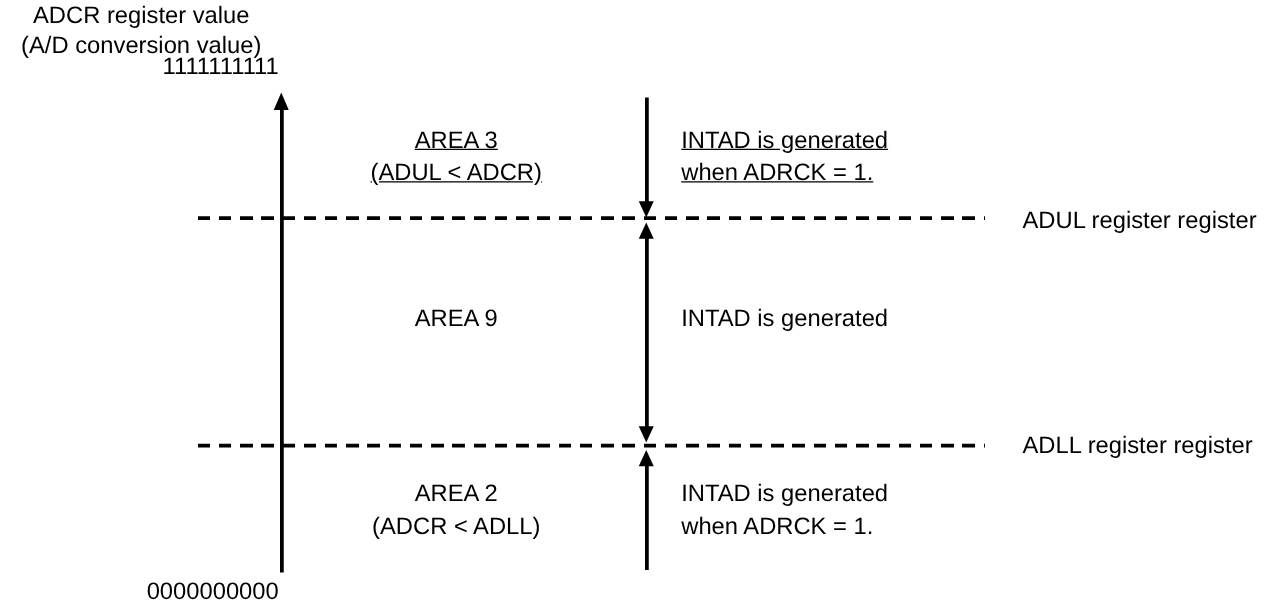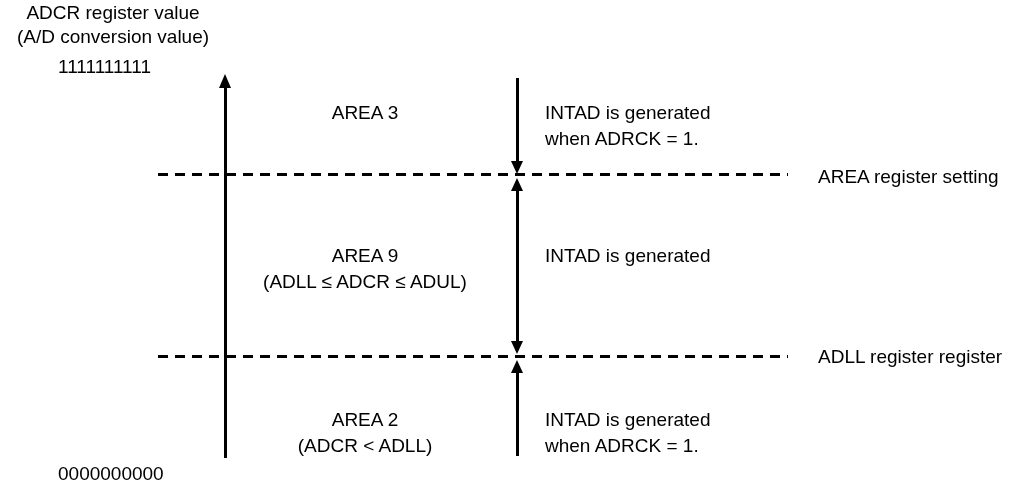--- a/index.html
+++ b/index.html
@@ -20,22 +20,22 @@
   .abs { position: absolute; }
 
   
   .axis-title {
     left: 0; top: 1px; width: 226px;
     text-align: center;
     line-height: 24px;
   }
 
   
-  .axis-max { left: 58px; top: 56px;  width: 165px; }
-  .axis-min { left: 58px; top: 463px; width: 165px; text-align: left; }
+  .axis-max { left: 58px; top: 43px;  width: 165px; text-align: right; }
+  .axis-min { left: 58px; top: 463px; width: 165px; text-align: right; }
 
   
   .axis-line {
     left: 224px; top: 86px;
     width: 3px; height: 372px;
     background: #000;
   }
   .axis-arrowhead {
     left: 219px; top: 74px;
     width: 0; height: 0;
@@ -60,23 +60,23 @@
   
   .area-block {
     left: 215px; width: 300px;
     text-align: center;
     line-height: 26px;
   }
   .intad-block {
     left: 545px; width: 222px;
     line-height: 26px;
   }
-  .row-top    { top: 100px; }
+  .row-top    { top: 100px; text-decoration: underline; }
   .row-middle { top: 243px; }
-  .row-bottom { top: 383px; margin-top: 24px; }
+  .row-bottom { top: 383px; }
 
   
   .varrow-line {
     left: 516px; width: 3px;
     background: #000;
   }
   .head {
     width: 0; height: 0;
     left: 511px;
     border-left: 6.5px solid transparent;
@@ -107,34 +107,34 @@
 
   <div class="abs axis-max">1111111111</div>
   <div class="abs axis-min">0000000000</div>
 
   <div class="abs axis-arrowhead"></div>
   <div class="abs axis-line"></div>
 
   <div class="abs dashed-line dashed-upper"></div>
   <div class="abs dashed-line dashed-lower"></div>
 
-  <div class="abs threshold-label threshold-label-upper">AREA register setting</div>
+  <div class="abs threshold-label threshold-label-upper">ADUL register register</div>
   <div class="abs threshold-label threshold-label-lower">ADLL register register</div>
 
   <div class="abs area-block row-top">
     <div>AREA 3</div>
+    <div>(ADUL &lt; ADCR)</div>
   </div>
   <div class="abs intad-block row-top">
     <div>INTAD is generated</div>
     <div>when ADRCK = 1.</div>
   </div>
 
   <div class="abs area-block row-middle">
     <div>AREA 9</div>
-    <div>(ADLL ≤ ADCR ≤ ADUL)</div>
   </div>
   <div class="abs intad-block row-middle">
     <div>INTAD is generated</div>
   </div>
 
   <div class="abs area-block row-bottom">
     <div>AREA 2</div>
     <div>(ADCR &lt; ADLL)</div>
   </div>
   <div class="abs intad-block row-bottom">

